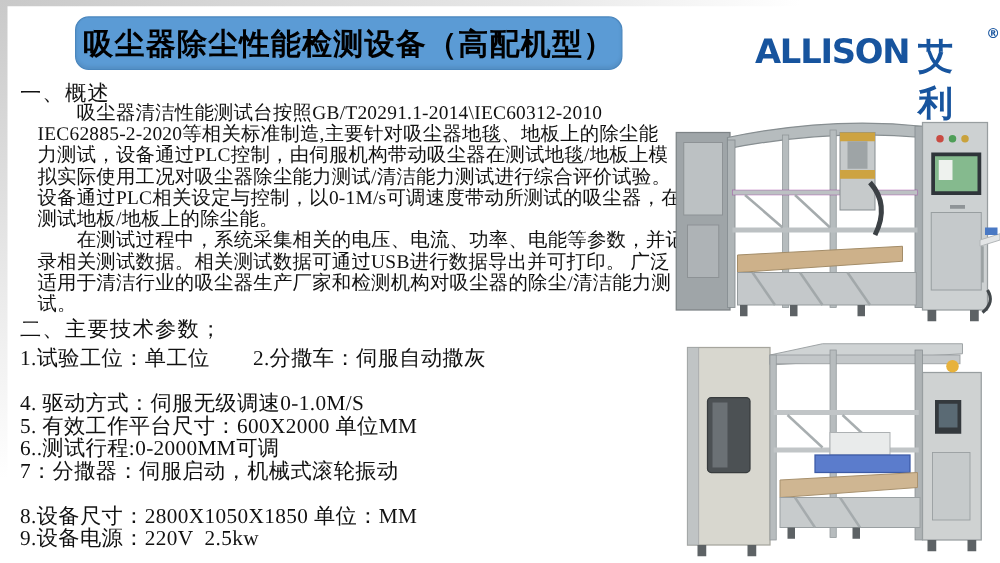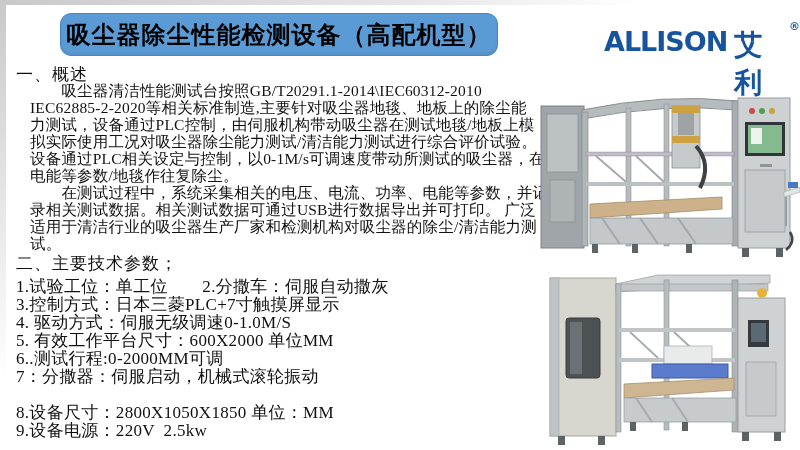--- a/index.html
+++ b/index.html
@@ -53,30 +53,29 @@
   </div>
 
   <div class="textcol">
     <div class="h1" style="top:63px">一、概述</div>
 
     <div class="t-line" style="top:82px">　　吸尘器清洁性能测试台按照GB/T20291.1-2014\IEC60312-2010</div>
     <div class="t-line" style="top:99px">IEC62885-2-2020等相关标准制造,主要针对吸尘器地毯、地板上的除尘能</div>
     <div class="t-line" style="top:116px">力测试，设备通过PLC控制，由伺服机构带动吸尘器在测试地毯/地板上模</div>
     <div class="t-line" style="top:133px">拟实际使用工况对吸尘器除尘能力测试/清洁能力测试进行综合评价试验。</div>
     <div class="t-line" style="top:150px">设备通过PLC相关设定与控制，以0-1M/s可调速度带动所测试的吸尘器，在</div>
-    <div class="t-line" style="top:167px">电能等参数/地毯作往复除尘。</div>
+    <div class="t-line" style="top:167px">测试地板/地板上的除尘能。</div>
     <div class="t-line" style="top:184px">　　在测试过程中，系统采集相关的电压、电流、功率、电能等参数，并记</div>
     <div class="t-line" style="top:201px">录相关测试数据。相关测试数据可通过USB进行数据导出并可打印。 广泛</div>
     <div class="t-line" style="top:218px">适用于清洁行业的吸尘器生产厂家和检测机构对吸尘器的除尘/清洁能力测</div>
     <div class="t-line" style="top:235px">试。</div>
 
     <div class="h1" style="top:252px">二、主要技术参数；</div>
 
     <div class="s-line" style="top:278px">1.试验工位：单工位　　2.分撒车：伺服自动撒灰</div>
-    <div class="s-line" style="top:296px">3.控制方式：日本三菱PLC+7寸触摸屏显示</div>
     <div class="s-line" style="top:314px">4. 驱动方式：伺服无级调速0-1.0M/S</div>
     <div class="s-line" style="top:332px">5. 有效工作平台尺寸：600X2000 单位MM</div>
     <div class="s-line" style="top:350px">6..测试行程:0-2000MM可调</div>
     <div class="s-line" style="top:368px">7：分撒器：伺服启动，机械式滚轮振动</div>
     <div class="s-line" style="top:404px">8.设备尺寸：2800X1050X1850 单位：MM</div>
     <div class="s-line" style="top:422px">9.设备电源：220V  2.5kw</div>
   </div>
 
   <div class="photo" style="left:536px;top:76px">
     <svg width="264" height="190" viewBox="0 0 264 190" xmlns="http://www.w3.org/2000/svg">

